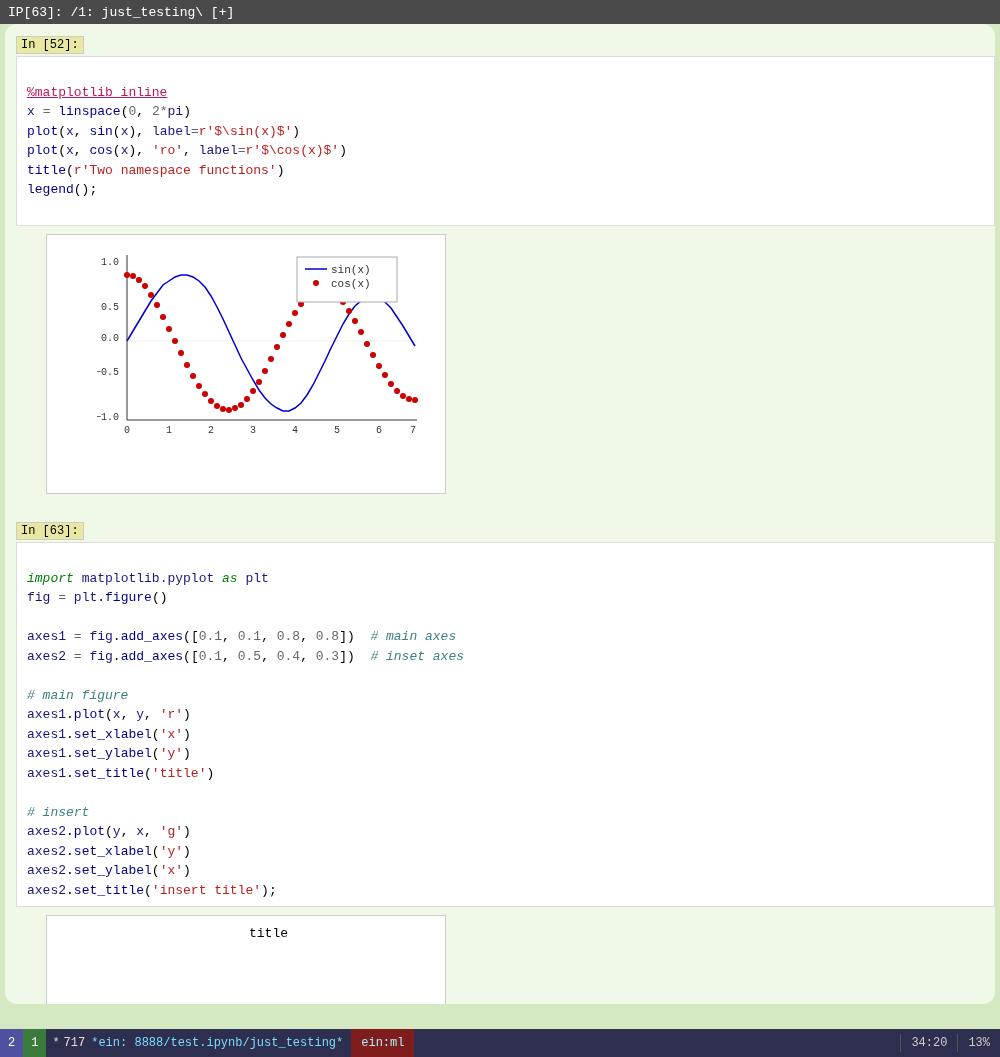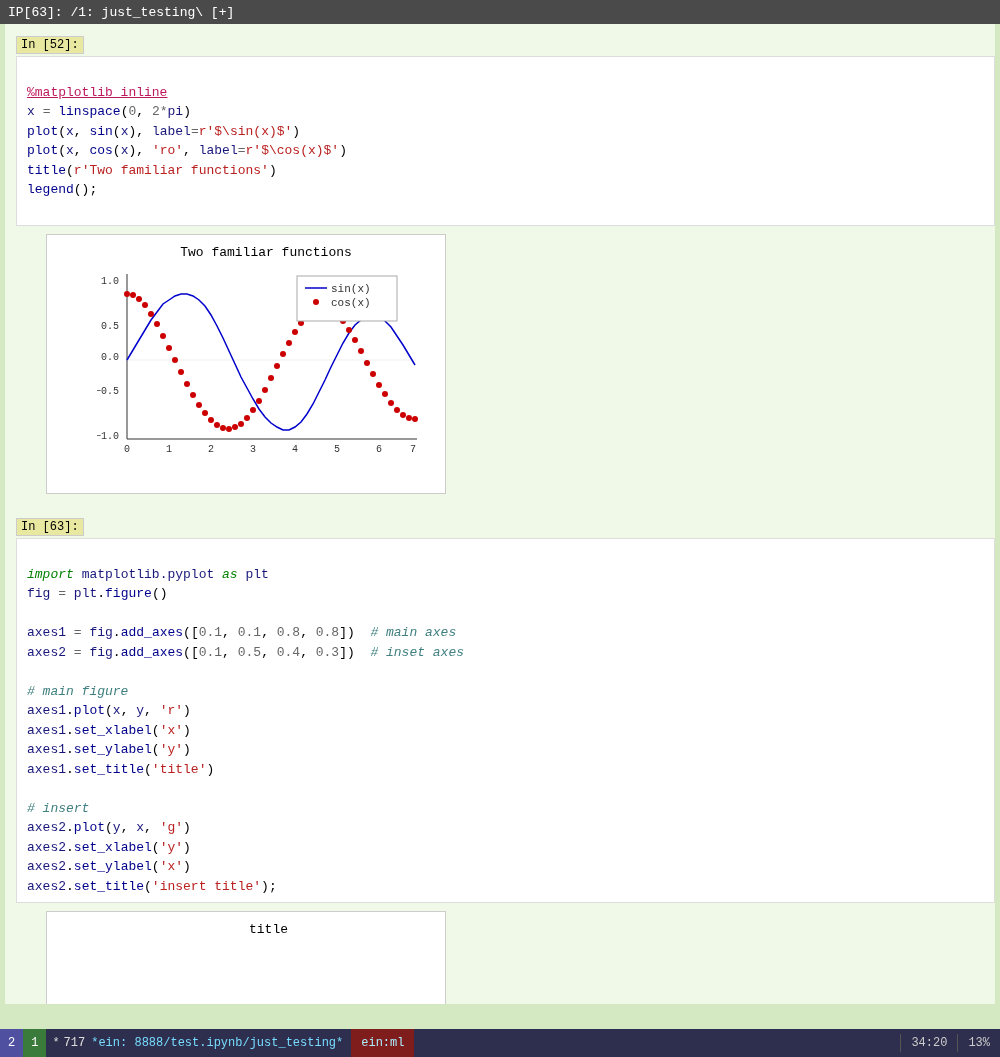--- a/index.html
+++ b/index.html
@@ -25,20 +25,21 @@
     }
 
     
     #notebook {
       background: #f0f8e8;
       width: 990px;
       margin: 0 auto;
       height: 980px;
       overflow-y: auto;
       position: relative;
+      border-radius: 12px;
     }
 
     .cell {
       border-left: 3px solid transparent;
       padding: 4px 0 4px 8px;
       position: relative;
     }
 
     .cell-in-label {
       color: #000;
@@ -140,27 +141,26 @@
 
 <div id="notebook">
 
   <div class="cell" style="margin-top:8px;">
     <div class="cell-in-label">In [52]:</div>
     <div class="cell-code">
 <span class="mg">%matplotlib inline</span>
 <span><span class="var">x</span> <span class="op">=</span> <span class="fn">linspace</span>(<span class="num">0</span>, <span class="num">2</span><span class="op">*</span><span class="var">pi</span>)</span>
 <span><span class="fn">plot</span>(<span class="var">x</span>, <span class="fn">sin</span>(<span class="var">x</span>), <span class="var">label</span><span class="op">=</span><span class="str">r'$\sin(x)$'</span>)</span>
 <span><span class="fn">plot</span>(<span class="var">x</span>, <span class="fn">cos</span>(<span class="var">x</span>), <span class="str">'ro'</span>, <span class="var">label</span><span class="op">=</span><span class="str">r'$\cos(x)$'</span>)</span>
-<span><span class="fn">title</span>(<span class="str">r'Two familiar functions'</span>)</span>
+<span><span class="fn">title</span>(<span class="str">r'Two namespace functions'</span>)</span>
 <span><span class="fn">legend</span>();</span>
     </div>
 
     
     <div class="chart-container" style="width:400px; height:260px; padding:10px 10px 30px 50px;">
-      <div style="text-align:center; font-size:13px; margin-bottom:4px;">Two familiar functions</div>
       <svg width="340" height="210">
 
         <line x1="30" y1="10" x2="30" y2="175" stroke="#333" stroke-width="1"></line>
         <line x1="30" y1="175" x2="320" y2="175" stroke="#333" stroke-width="1"></line>
 
         <text x="22" y="20" text-anchor="end" font-size="10" fill="#333">1.0</text>
         <text x="22" y="65" text-anchor="end" font-size="10" fill="#333">0.5</text>
         <text x="22" y="96" text-anchor="end" font-size="10" fill="#333">0.0</text>
         <text x="22" y="130" text-anchor="end" font-size="10" fill="#333">−0.5</text>
         <text x="22" y="175" text-anchor="end" font-size="10" fill="#333">−1.0</text>

